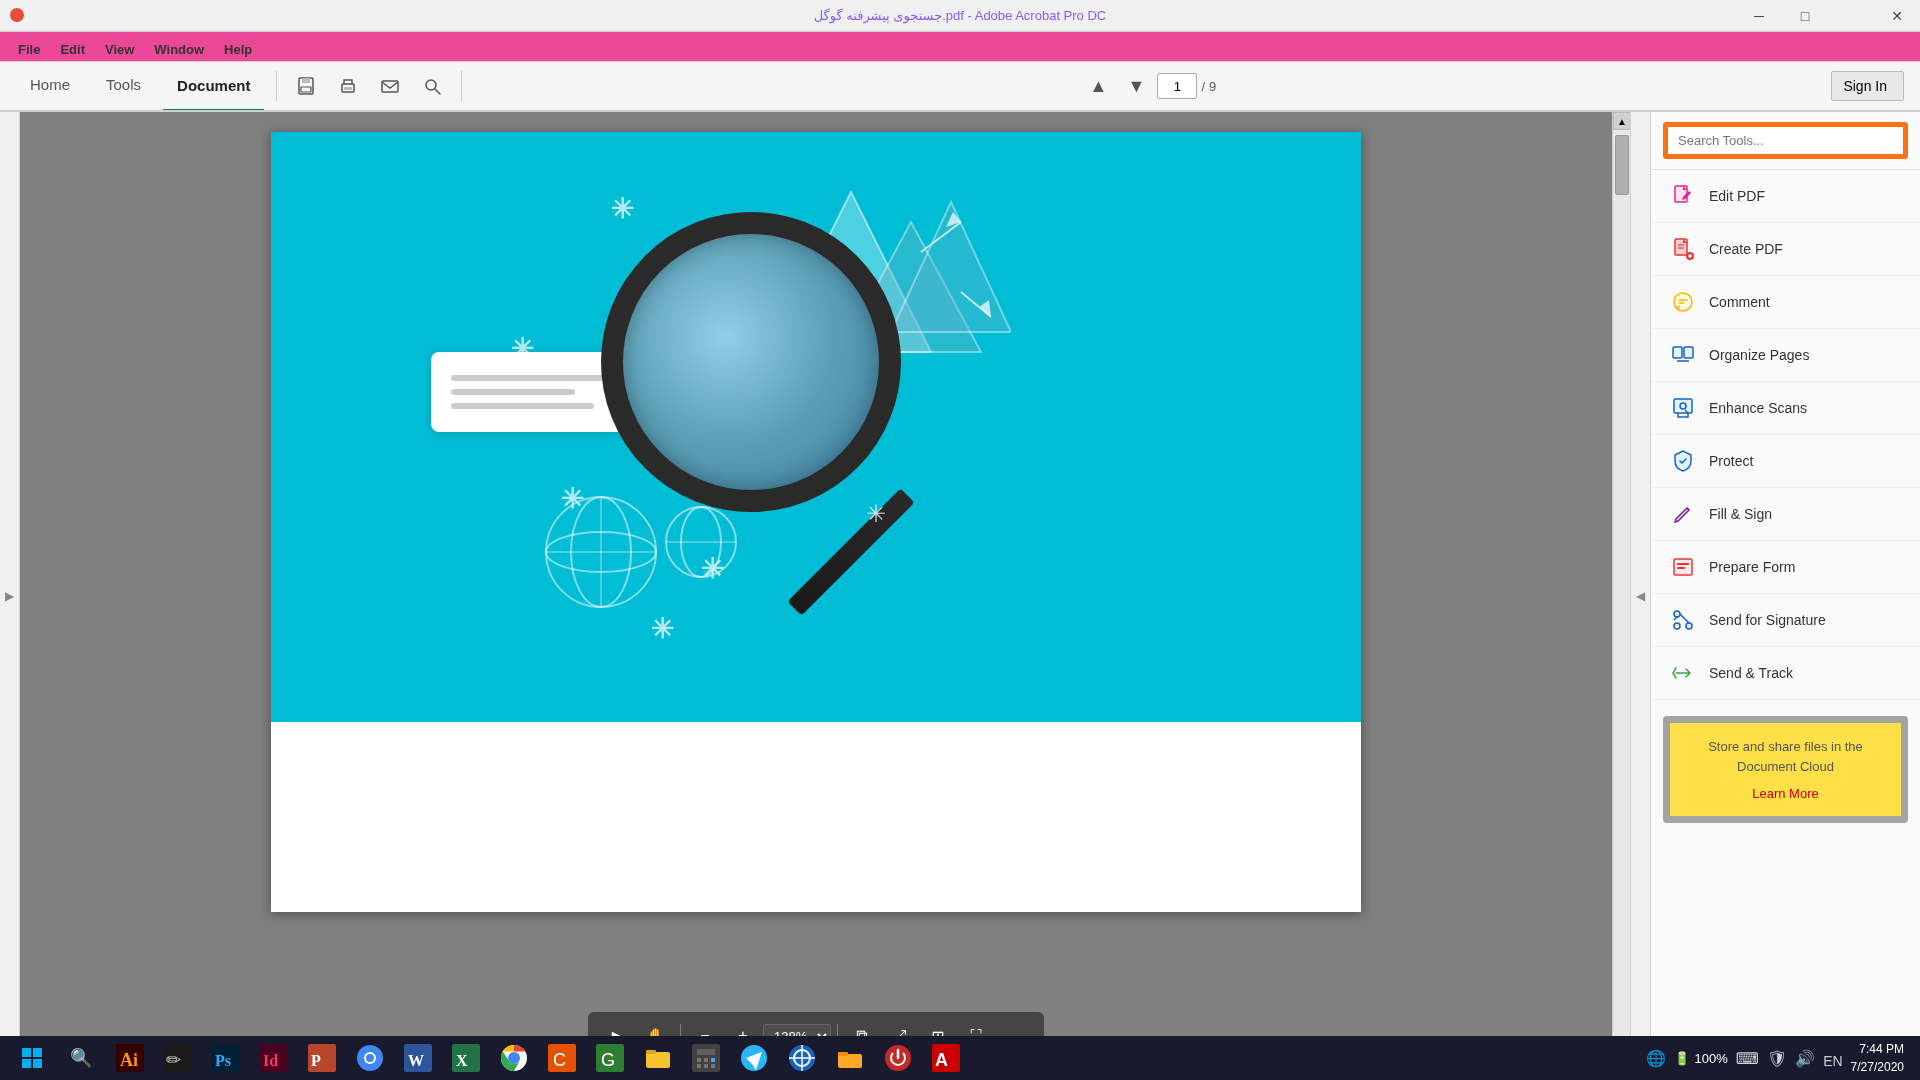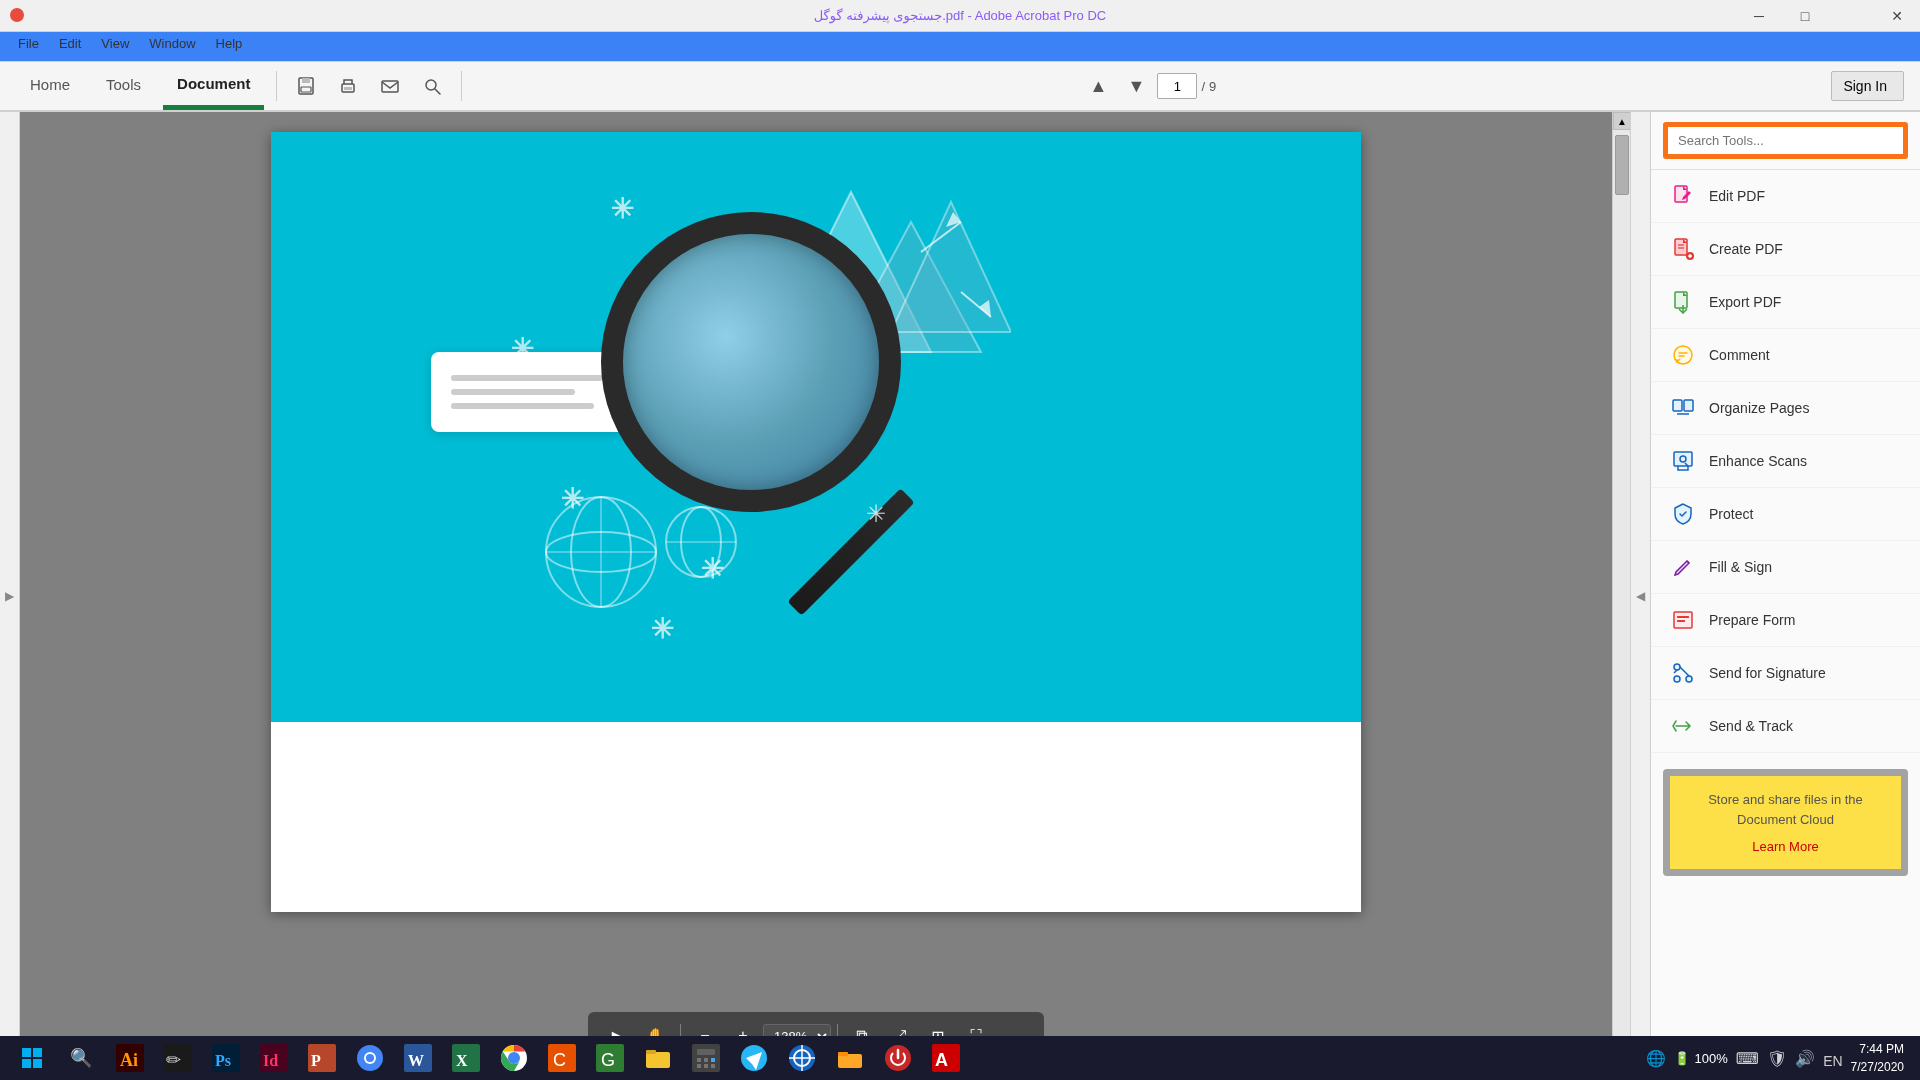--- a/index.html
+++ b/index.html
@@ -17,41 +17,42 @@
       width: 46px; height: 32px; border: none; background: transparent;
       cursor: pointer; font-size: 14px; color: #444;
     }
     .title-bar-controls .min-btn { position: absolute; top: 0; right: 138px; }
     .title-bar-controls .max-btn { position: absolute; top: 0; right: 92px; }
     .title-bar-controls .close-btn { position: absolute; top: 0; right: 0; }
     .red-dot { position: absolute; left: 10px; top: 8px; width: 14px; height: 14px; background: #e74c3c; border-radius: 50%; }
 
     
     .menu-bar {
-      width: 100%; height: 30px; background: #3b82f6;
-      display: flex; align-items: flex-start; padding: 0 8px;
+      width: 100%; height: 30px; background: #ec4899;
+      display: flex; align-items: flex-end; padding: 0 8px;
       border-bottom: 1px solid #d0d0d0;
+      font-weight: bold;
     }
     .menu-item {
       padding: 4px 10px; font-size: 13px; color: #333;
       cursor: pointer;
     }
 
     
     .toolbar {
       width: 100%; height: 50px; background: #f5f5f5;
       display: flex; align-items: center; padding: 0 16px;
       border-bottom: 2px solid #d0d0d0; gap: 8px;
     }
     .nav-tab {
       padding: 10px 14px; font-size: 15px; color: #555;
       cursor: pointer; height: 100%;
       display: flex; align-items: center; border-bottom: 3px solid transparent;
     }
-    .nav-tab.active { color: #222; border-bottom: 5px solid #15803d; font-weight: 600; }
+    .nav-tab.active { color: #222; border-bottom: 1px solid #15803d; font-weight: 600; }
     .toolbar-sep { width: 1px; height: 30px; background: #ccc; margin: 0 4px; }
     .toolbar-icon-btn {
       width: 34px; height: 34px; border: none; background: transparent;
       cursor: pointer; display: flex; align-items: center; justify-content: center;
       border-radius: 3px; font-size: 18px; color: #555;
     }
     .page-nav { display: flex; align-items: center; gap: 4px; margin-left: auto; }
     .page-input {
       width: 40px; height: 26px; text-align: center; border: 1px solid #aaa;
       font-size: 13px; border-radius: 2px;
@@ -404,31 +405,20 @@
             <line x1="7" y1="8" x2="13" y2="8" stroke="#e53935" stroke-width="1.2"></line>
             <line x1="7" y1="11" x2="13" y2="11" stroke="#e53935" stroke-width="1.2"></line>
             <circle cx="19" cy="19" r="4" fill="#e53935"></circle>
             <line x1="17" y1="19" x2="21" y2="19" stroke="white" stroke-width="1.5"></line>
             <line x1="19" y1="17" x2="19" y2="21" stroke="white" stroke-width="1.5"></line>
           </svg>
       </div>
       <span class="tool-label">Create PDF</span>
     </div>
 
-    <div class="tool-item">
-      <div class="tool-icon">
-        <svg width="24" height="24" viewBox="0 0 24 24">
-            <rect x="4" y="2" width="12" height="16" rx="1" fill="#e8f5e9" stroke="#43a047" stroke-width="1.5"></rect>
-            <path d="M12 2l4 4h-4V2z" fill="#43a047"></path>
-            <path d="M8 19l4 4 4-4" stroke="#43a047" stroke-width="1.5" fill="none"></path>
-            <line x1="12" y1="23" x2="12" y2="15" stroke="#43a047" stroke-width="1.5"></line>
-          </svg>
-      </div>
-      <span class="tool-label">Export PDF</span>
-    </div>
 
     <div class="tool-item">
       <div class="tool-icon">
         <svg width="24" height="24" viewBox="0 0 24 24">
             <circle cx="12" cy="12" r="9" fill="#fff9e6" stroke="#ffb300" stroke-width="1.5"></circle>
             <path d="M8 10h8M8 13h5" stroke="#ffb300" stroke-width="1.5" stroke-linecap="round"></path>
             <path d="M9 16l-3 3v-3" stroke="#ffb300" stroke-width="1.2" fill="none"></path>
           </svg>
       </div>
       <span class="tool-label">Comment</span>

